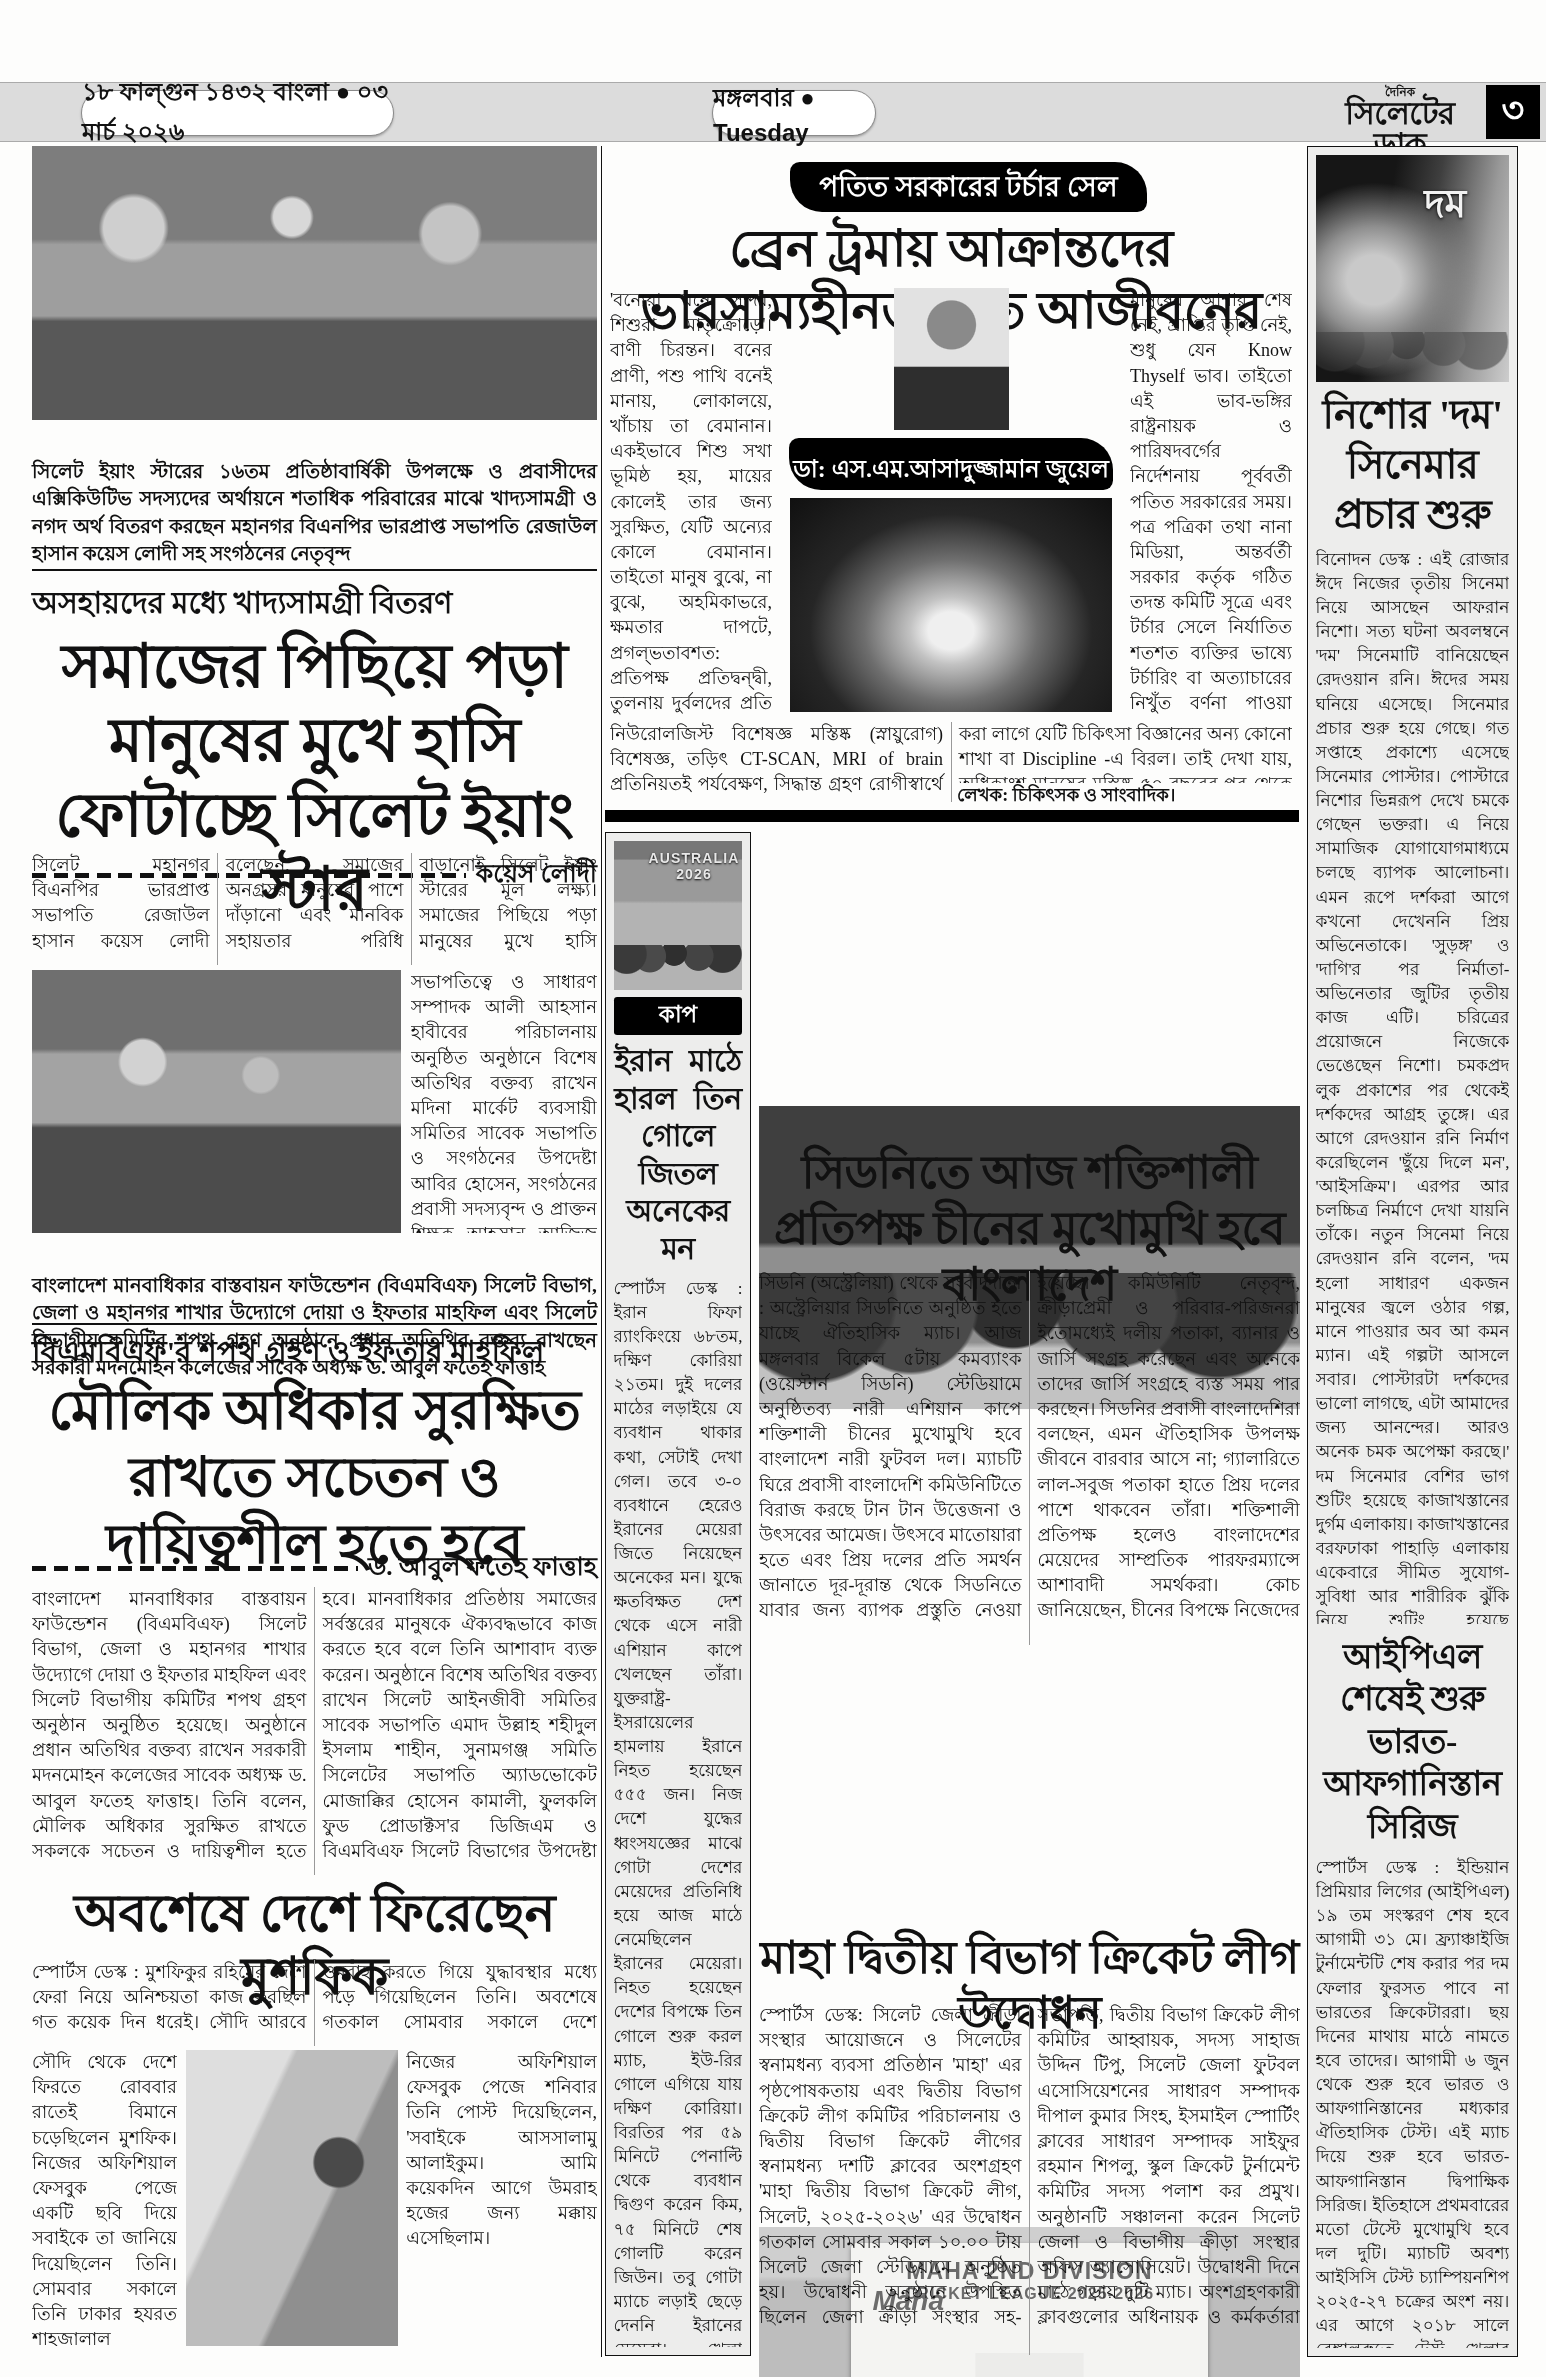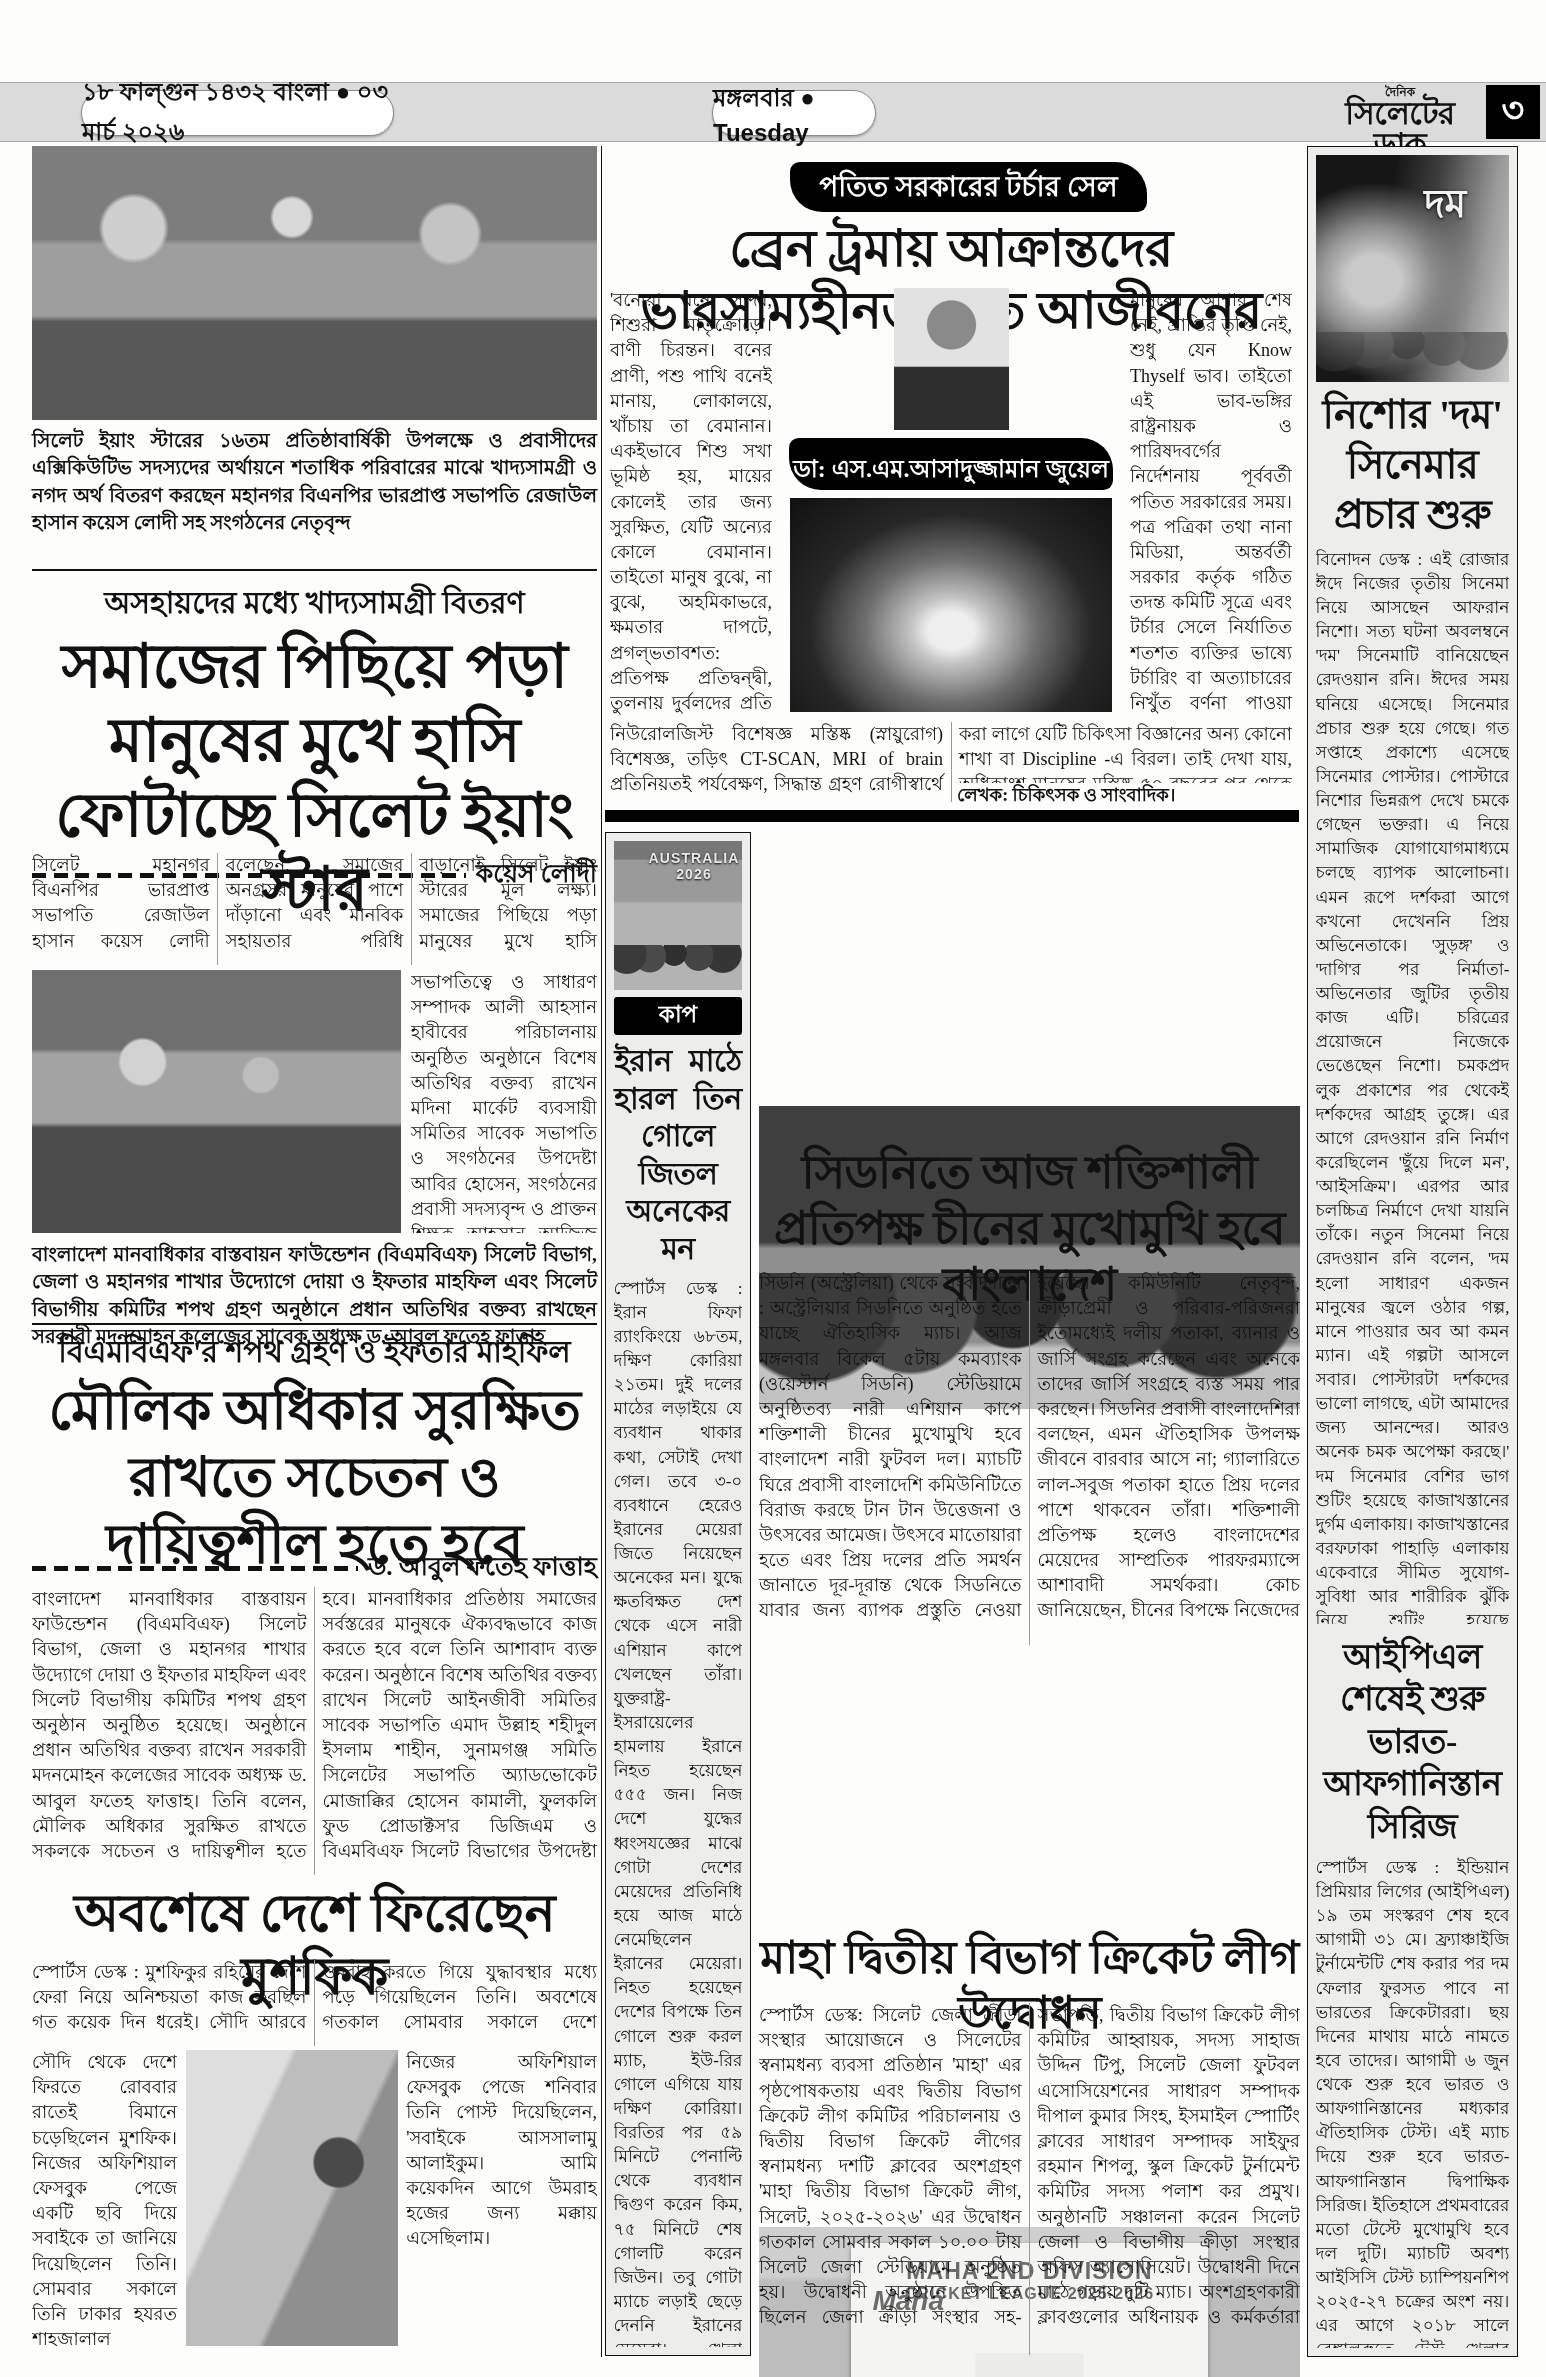--- a/index.html
+++ b/index.html
@@ -14,22 +14,22 @@
         display:flex;align-items:center;justify-content:center;font-size:24px;font-weight:600;
         font-family:"Liberation Sans", sans-serif; box-shadow:0 1.6px 2.2px rgba(0,0,0,.25);}
   .masthead{position:absolute;left:1319px;top:3.2px;width:162px;text-align:center;line-height:1;}
   .masthead-small{font-size:12px;font-weight:700;}
   .masthead-main{font-size:31px;font-weight:800;letter-spacing:-0.5px;}
   .masthead-url{font-size:7.6px;color:#333;}
   .pageno{position:absolute;left:1486px;top:2.2px;width:54px;height:54px;background:#000;color:#fff;
           display:flex;align-items:center;justify-content:center;font-size:35px;font-weight:800;}
 
   
-  .caption{font-size:19.5px;font-weight:700;line-height:1.4;text-align:justify;}
-  .kicker{font-size:30px;font-weight:800;text-align:center;line-height:1.2;}
+  .caption{font-size:19.5px;font-weight:700;line-height:1.4;text-align:justify;margin-top:31px;}
+  .kicker{font-size:30px;font-weight:800;line-height:1.2;}
   .headline{font-weight:800;text-align:center;line-height:1.22;letter-spacing:-0.5px;}
   .bodytext{font-size:18px;line-height:1.40;text-align:justify;}
   .cols2{column-count:2;column-gap:16px;column-rule:0.5px solid #999;}
   .cols3{column-count:3;column-gap:16px;column-rule:0.5px solid #999;}
   .bylinerow{display:flex;align-items:center;gap:9.7px;}
   .dashes{flex:1;height:5.4px;background:repeating-linear-gradient(90deg,#111 0 14px,transparent 14px 21.6px);}
   .byline{font-size:25px;font-weight:800;white-space:nowrap;}
   .rule{background:#111;}
   .blackbar{background:#000;}
   .signoff{font-weight:800;}

